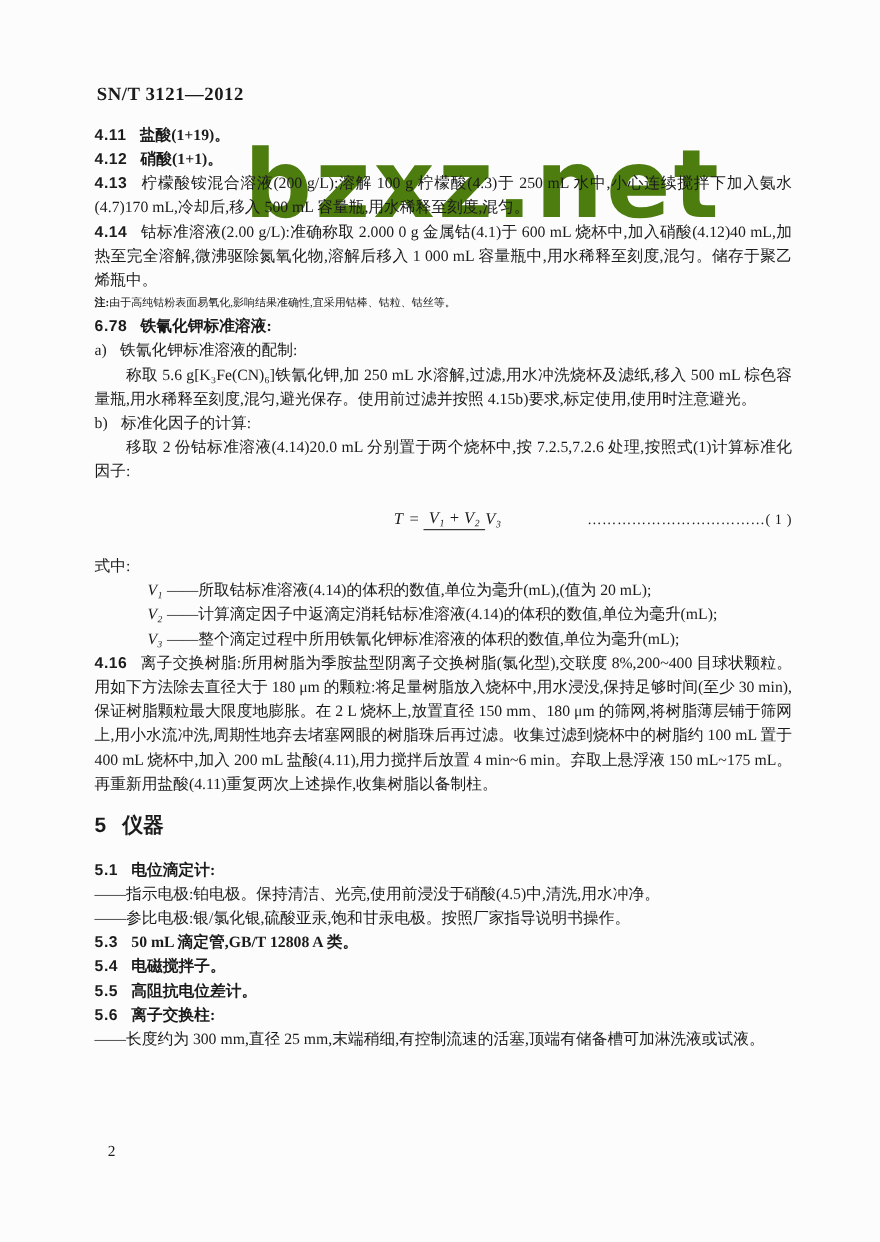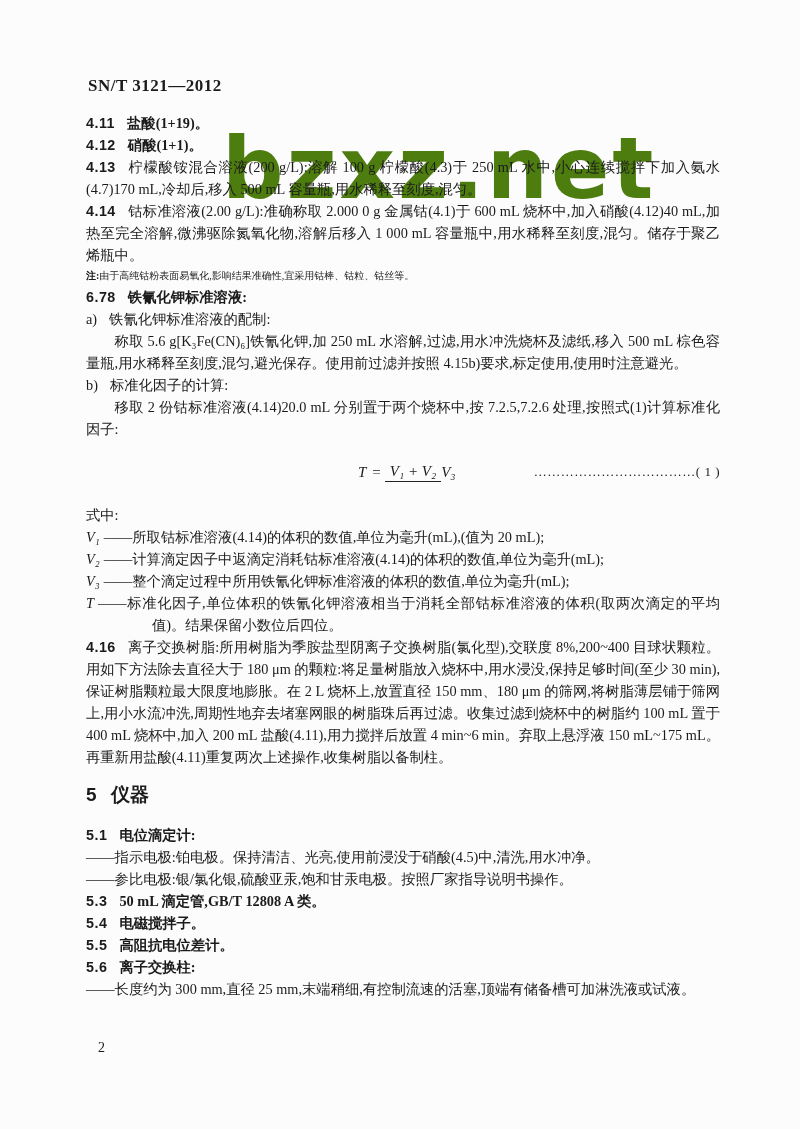--- a/index.html
+++ b/index.html
@@ -47,21 +47,21 @@
   }
   .formula .equals { font-style:normal; margin:0 4px 0 6px; }
   .frac { display:inline-flex; flex-direction:row; text-align:center; line-height:18px; }
   .fnum { padding:0 5px 1px; border-bottom:1.4px solid #222; }
   .fden { padding-top:1px; }
   .eq-dots {
     position:absolute; right:0; top:13px;
     font-size:13px; font-style:normal; letter-spacing:0.5px; white-space:nowrap;
   }
   .vitem { padding-left:66px; text-indent:-66px; }
-  .vsym { font-style:italic; margin-right:4px; }
+  .vsym { font-style:italic; margin-right:4px;margin-left:48px; }
   .dash { margin-left:28px; padding-left:38px; text-indent:-38px; }
   .h5 { font-weight:bold; font-size:19px; margin:16px 0 18px !important; }
   .h5 .num { margin-right:14px; }
   .page-number {
     position:absolute; left:98px; top:1040px; z-index:1;
     font-size:14px; font-family:"Liberation Serif","DejaVu Serif",serif;
   }
 </style>
 </head>
 <body>
@@ -104,21 +104,20 @@
           </span>
       </span>
       <span class="eq-dots"><span>………………………………</span><span>( 1 )</span></span>
     </div>
 
     <p>式中:</p>
 
     <p class="vitem"><span class="vsym">V₁</span><span>——所取钴标准溶液(4.14)的体积的数值,单位为毫升(mL),(值为 20 mL);</span></p>
     <p class="vitem"><span class="vsym">V₂</span><span>——计算滴定因子中返滴定消耗钴标准溶液(4.14)的体积的数值,单位为毫升(mL);</span></p>
     <p class="vitem"><span class="vsym">V₃</span><span>——整个滴定过程中所用铁氰化钾标准溶液的体积的数值,单位为毫升(mL);</span></p>
-    <p class="vitem"><span class="vsym">T</span><span>——标准化因子,单位体积的铁氰化钾溶液相当于消耗全部钴标准溶液的体积(取两次滴定的平均值)。结果保留小数位后四位。</span></p>
 
     <p class="clause"><span class="num">4.16</span><span>离子交换树脂:所用树脂为季胺盐型阴离子交换树脂(氯化型),交联度 8%,200~400 目球状颗粒。用如下方法除去直径大于 180 μm 的颗粒:将足量树脂放入烧杯中,用水浸没,保持足够时间(至少 30 min),保证树脂颗粒最大限度地膨胀。在 2 L 烧杯上,放置直径 150 mm、180 μm 的筛网,将树脂薄层铺于筛网上,用小水流冲洗,周期性地弃去堵塞网眼的树脂珠后再过滤。收集过滤到烧杯中的树脂约 100 mL 置于 400 mL 烧杯中,加入 200 mL 盐酸(4.11),用力搅拌后放置 4 min~6 min。弃取上悬浮液 150 mL~175 mL。再重新用盐酸(4.11)重复两次上述操作,收集树脂以备制柱。</span></p>
 
     <p class="h5"><span class="num">5</span><span>仪器</span></p>
 
     <p class="clause"><span class="num">5.1</span><span class="ti">电位滴定计:</span></p>
 
     <p class="dash">——指示电极:铂电极。保持清洁、光亮,使用前浸没于硝酸(4.5)中,清洗,用水冲净。</p>
     <p class="dash">——参比电极:银/氯化银,硫酸亚汞,饱和甘汞电极。按照厂家指导说明书操作。</p>
 

